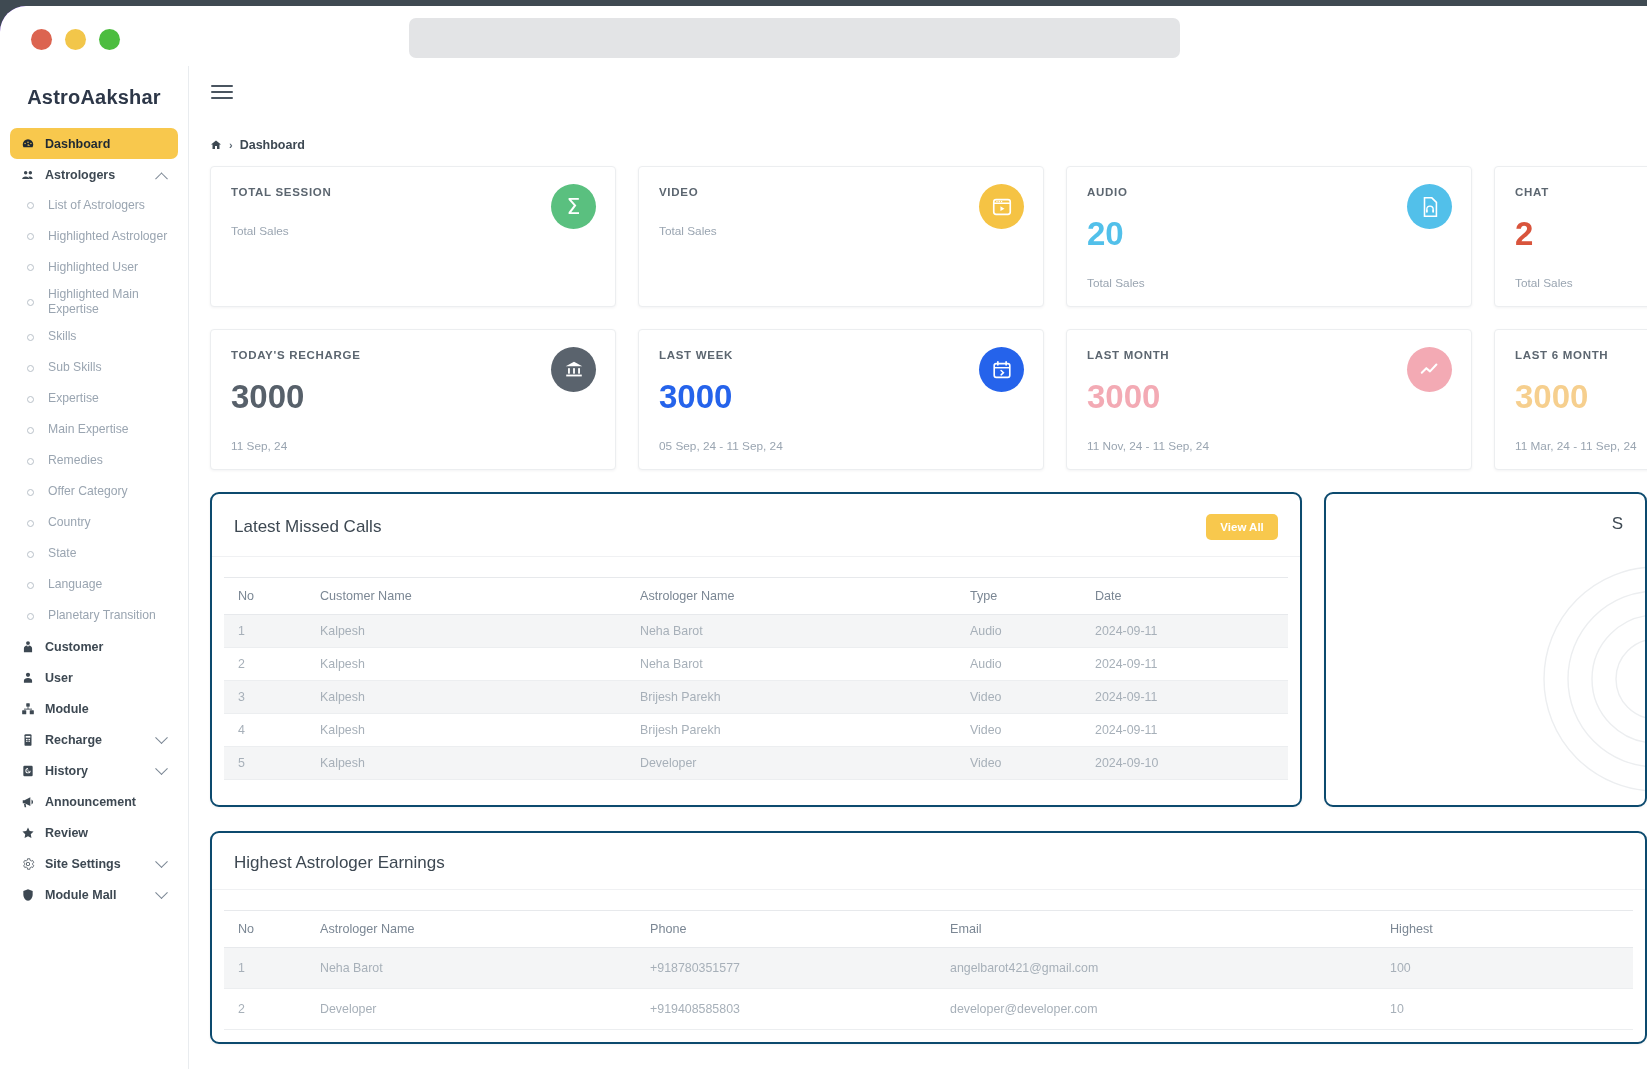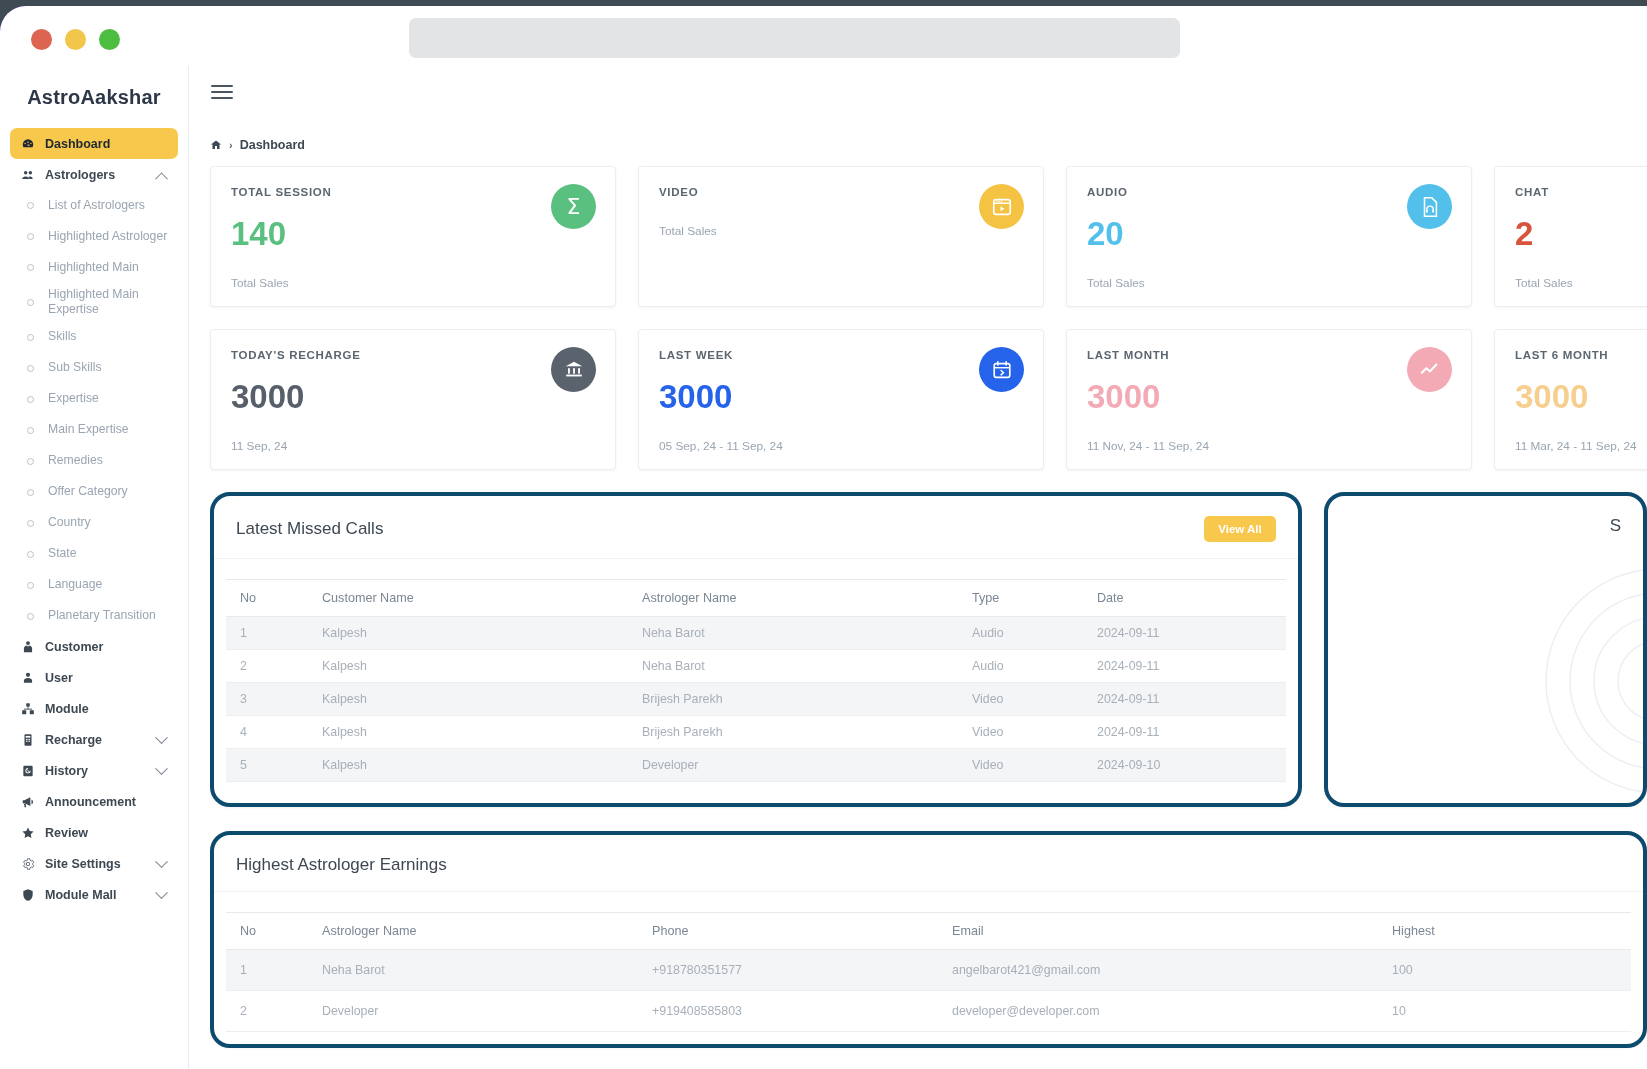--- a/index.html
+++ b/index.html
@@ -113,21 +113,21 @@
     position: absolute; right: 19px; top: 17px;
     width: 45px; height: 45px; border-radius: 50%;
     display: flex; align-items: center; justify-content: center;
   }
   .card .badge svg { width: 22px; height: 22px; fill: #fff; }
   .card .badge .sigma { color: #fff; font-size: 22px; font-family: "DejaVu Sans", sans-serif; line-height: 1; }
 
   
   .panels-row { display: flex; gap: 22px; padding-left: 21px; margin-bottom: 24px; }
   .panel {
-    background: #fff; border: 4px solid #0c4a6e; border-radius: 20px;
+    background: #fff; border: 2px solid #0c4a6e; border-radius: 9px;
     box-shadow: 0 1px 3px rgba(16,24,40,.05);
   }
   .panel-head {
     display: flex; align-items: center; justify-content: space-between;
     padding: 20px 22px 16px 22px; border-bottom: 1px solid #f0f1f3;
   }
   .panel-title { font-size: 17px; color: #3d4852; font-weight: 400; }
   .btn-viewall {
     background: #f8c84d; color: #ffffff; border: none;
     font-size: 11.5px; font-weight: 600; border-radius: 5px;
@@ -191,21 +191,21 @@
       <div class="sub-item">
           <span class="ring"></span>
           <span>List of Astrologers</span>
         </div>
       <div class="sub-item">
           <span class="ring"></span>
           <span>Highlighted Astrologer</span>
         </div>
       <div class="sub-item">
           <span class="ring"></span>
-          <span>Highlighted Main</span>
+          <span>Highlighted User</span>
         </div>
       <div class="sub-item">
           <span class="ring"></span>
           <span style="max-width:105px;display:inline-block">Highlighted Main Expertise</span>
         </div>
       <div class="sub-item">
           <span class="ring"></span>
           <span>Skills</span>
         </div>
       <div class="sub-item">
@@ -357,21 +357,20 @@
             </svg>
           </span>
         <span class="chev">›</span>
         <span>Dashboard</span>
       </div>
 
       <div class="cards-row">
 
         <div class="card">
           <div class="label">TOTAL SESSION</div>
-          <div class="value" style="color:#5ac07f">140</div>
           <div class="sub">Total Sales</div>
           <div class="badge" style="background:#5ac07f">
               <span class="sigma">Σ</span>
             </div>
         </div>
 
         <div class="card">
           <div class="label">VIDEO</div>
           <div class="sub">Total Sales</div>
           <div class="badge" style="background:#f5c344">

